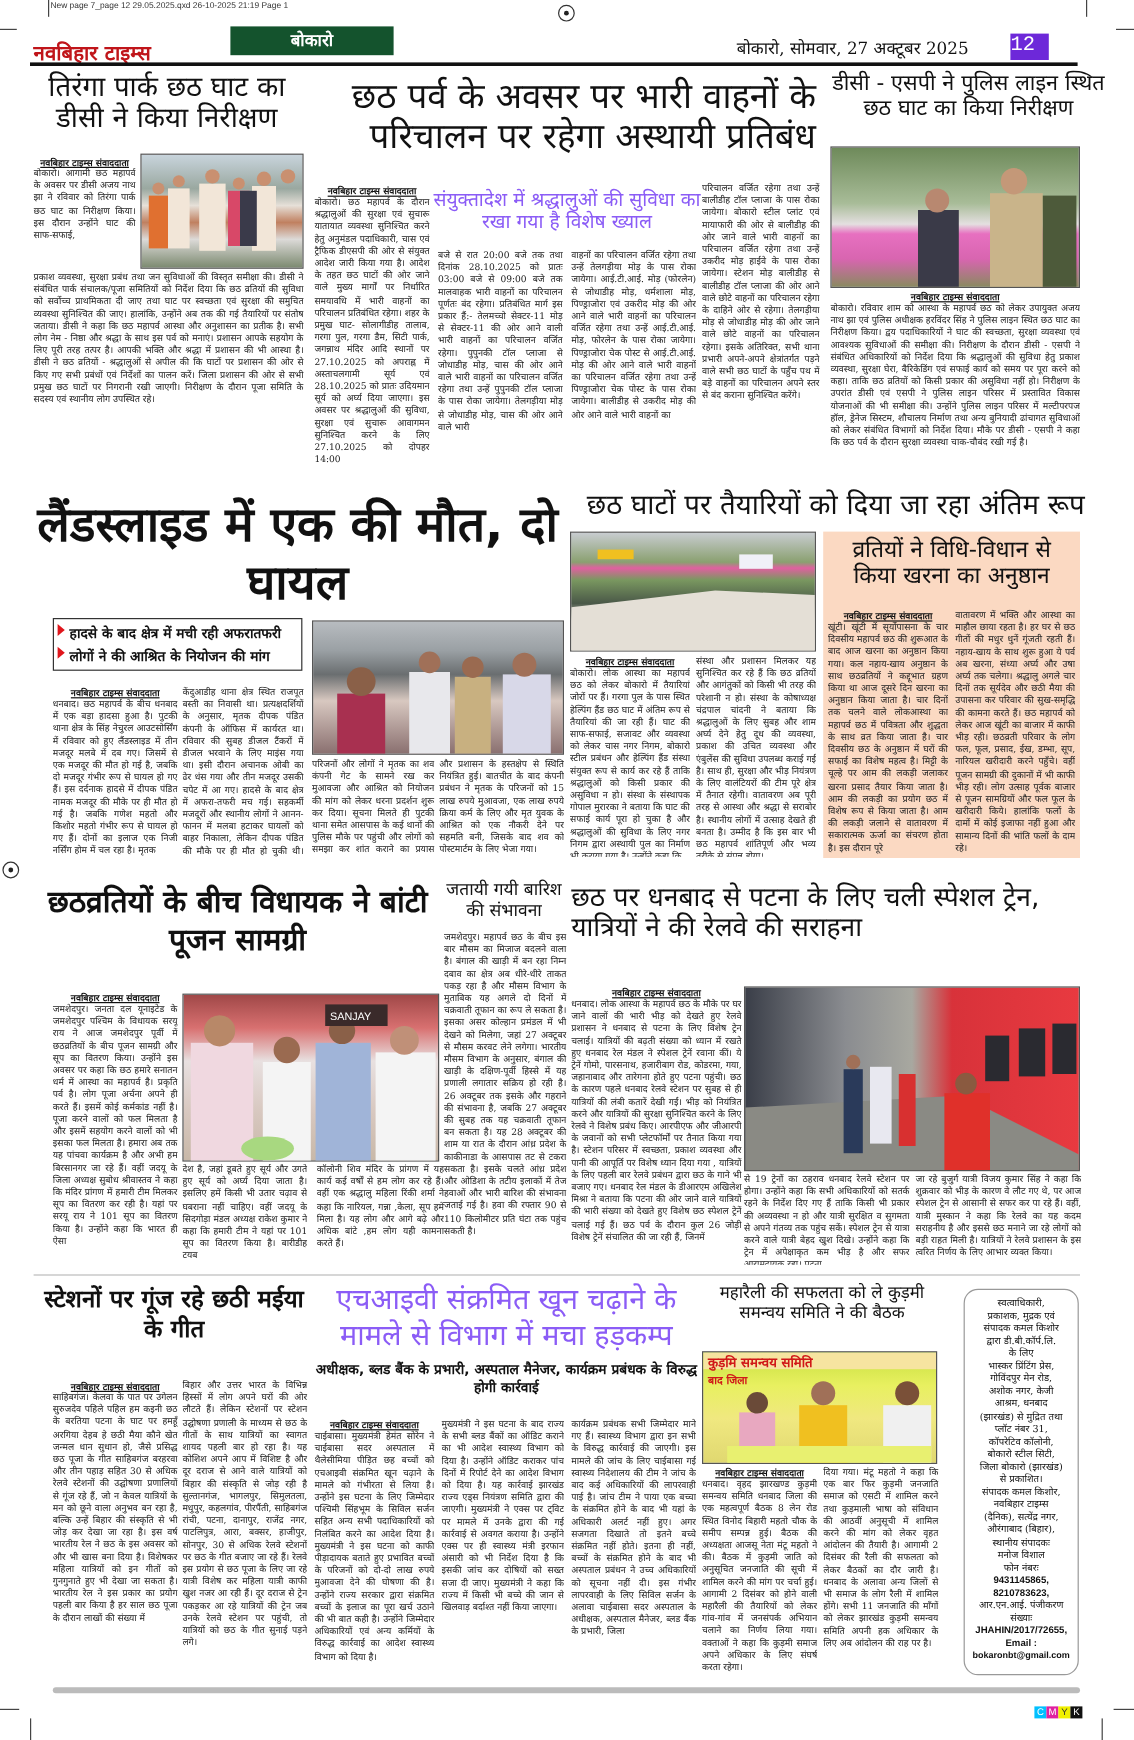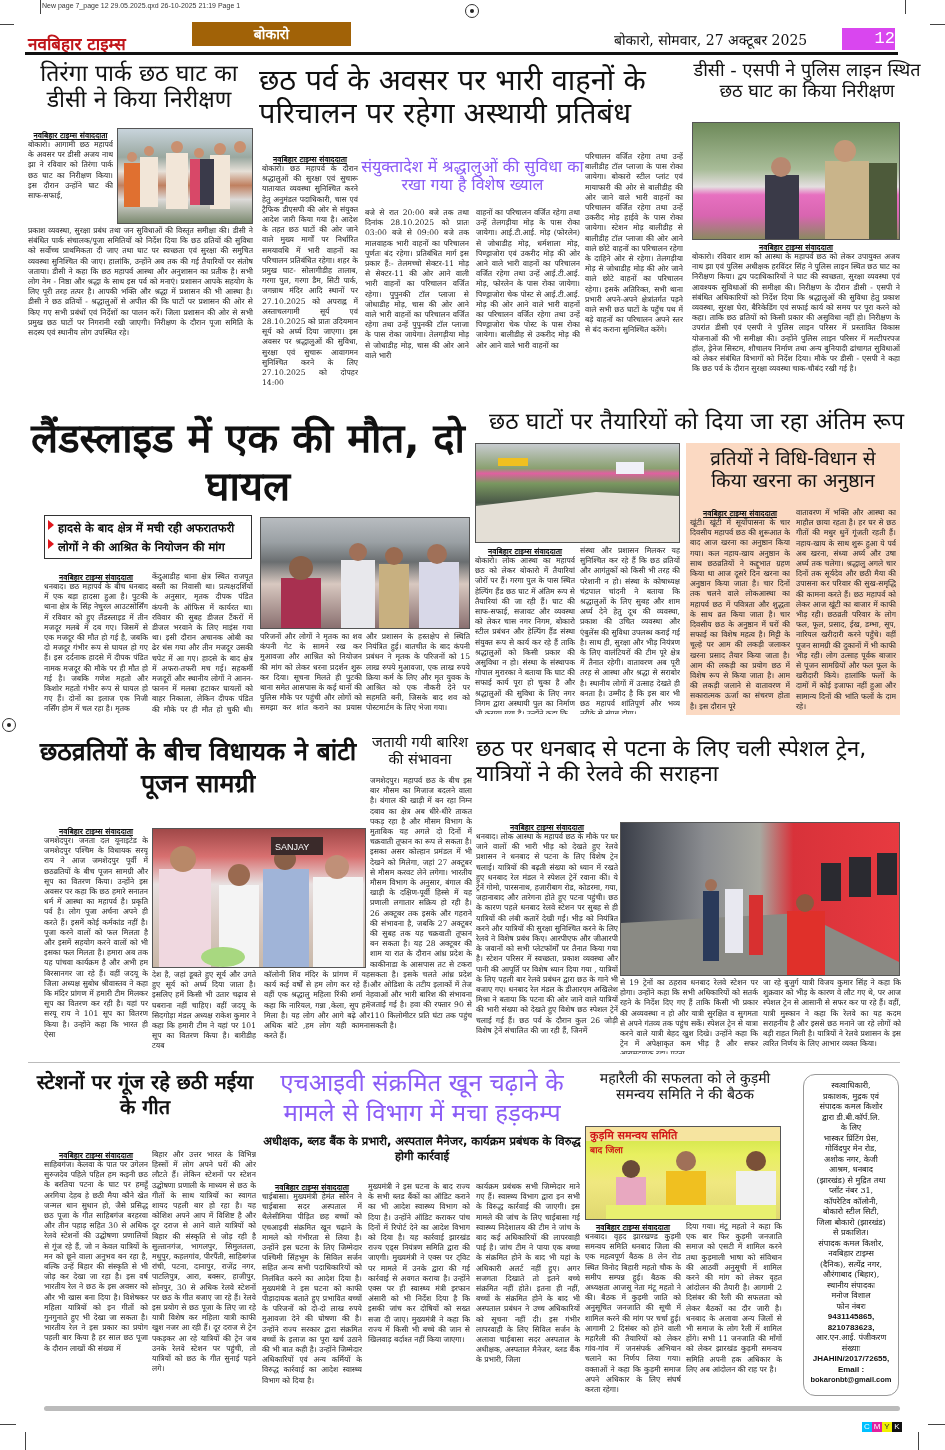--- a/index.html
+++ b/index.html
@@ -4,23 +4,23 @@
 <style>
 *{box-sizing:border-box;margin:0;padding:0}
 html,body{width:945px;height:1450px;background:#fff;overflow:hidden}
 body{position:relative;font-family:"DejaVu Serif","Liberation Serif",serif;color:#111}
 .abs{position:absolute}
 .slug{left:42px;top:2px;font-size:7px;font-family:"Liberation Sans",sans-serif;color:#333}
 .crop{background:#444}
 .reg{width:14px;height:14px;border:1px solid #333;border-radius:50%}
 .reg::after{content:"";position:absolute;left:4px;top:4px;width:4px;height:4px;background:#222;border-radius:50%}
 .masthead-name{left:28px;top:32px;font-size:17px;font-weight:bold;color:#c0151a;font-family:"DejaVu Sans",sans-serif}
-.section-box{left:192px;top:22px;width:159px;height:24px;background:#a16207;color:#fff;font-weight:bold;font-size:14px;text-align:center;line-height:24px;font-family:"DejaVu Sans",sans-serif}
+.section-box{left:192px;top:22px;width:136px;height:24px;background:#14532d;color:#fff;font-weight:bold;font-size:14px;text-align:center;line-height:24px;font-family:"DejaVu Sans",sans-serif}
 .dateline{left:614px;top:30px;font-size:14px;font-family:"DejaVu Serif",serif;color:#111}
-.pageno{left:842px;top:28px;width:53px;height:22px;background:#d946ef;color:#fff;font-size:17px;text-align:right;line-height:22px;font-family:"Liberation Mono",monospace}
+.pageno{left:842px;top:28px;width:32px;height:22px;background:#6d28d9;color:#fff;font-size:17px;text-align:left;line-height:22px;font-family:"Liberation Mono",monospace}
 .topline{left:25px;top:52px;width:873px;height:3px;background:#111}
 .hl{font-family:"DejaVu Sans",sans-serif;line-height:1.15;color:#111;text-align:center}
 .hl-b{font-weight:bold}
 .red{color:#8b5cf6}
 .body{font-size:7.6px;line-height:10.2px;text-align:justify;color:#222;overflow:hidden;font-family:"DejaVu Serif",serif}
 .byline{font-size:7.6px;font-weight:bold;text-decoration:underline;text-align:center;display:block}
 .photo{overflow:hidden;border:1px solid #555}
 .bullet{display:flex;align-items:flex-start;font-size:11.5px;font-weight:bold;font-family:"DejaVu Sans",sans-serif;margin:4px 0}
 .bullet .tri{width:0;height:0;border-top:5px solid transparent;border-bottom:5px solid transparent;border-left:6px solid #e0161c;margin-right:4px}
 .peach{background:#fbd9c2}
@@ -73,21 +73,21 @@
         <circle cx="31" cy="22" r="5"></circle>
         <circle cx="59" cy="18" r="6"></circle>
         <circle cx="81" cy="24" r="5"></circle>
         <circle cx="102" cy="20" r="6"></circle>
         <circle cx="122" cy="18" r="6"></circle>
       </g>
   </svg>
 </div>
 <div class="abs body" style="left:28px;top:226px;width:225px;height:190px">प्रकाश व्यवस्था, सुरक्षा प्रबंध तथा जन सुविधाओं की विस्तृत समीक्षा की। डीसी ने संबंधित पार्क संचालक/पूजा समितियों को निर्देश दिया कि छठ व्रतियों की सुविधा को सर्वोच्च प्राथमिकता दी जाए तथा घाट पर स्वच्छता एवं सुरक्षा की समुचित व्यवस्था सुनिश्चित की जाए। हालांकि, उन्होंने अब तक की गई तैयारियों पर संतोष जताया। डीसी ने कहा कि छठ महापर्व आस्था और अनुशासन का प्रतीक है। सभी लोग नेम - निष्ठा और श्रद्धा के साथ इस पर्व को मनाएं। प्रशासन आपके सहयोग के लिए पूरी तरह तत्पर है। आपकी भक्ति और श्रद्धा में प्रशासन की भी आस्था है। डीसी ने छठ व्रतियों - श्रद्धालुओं से अपील की कि घाटों पर प्रशासन की ओर से किए गए सभी प्रबंधों एवं निर्देशों का पालन करें। जिला प्रशासन की ओर से सभी प्रमुख छठ घाटों पर निगरानी रखी जाएगी। निरीक्षण के दौरान पूजा समिति के सदस्य एवं स्थानीय लोग उपस्थित रहे।</div>
 
-<div class="abs hl" style="left:255px;top:64px;width:425px;font-size:29px;text-align:left;padding-left:4px">छठ पर्व के अवसर पर भारी वाहनों के परिचालन पर रहेगा अस्थायी प्रतिबंध</div>
+<div class="abs hl" style="left:255px;top:64px;width:425px;font-size:29px;text-align:right;padding-left:4px">छठ पर्व के अवसर पर भारी वाहनों के परिचालन पर रहेगा अस्थायी प्रतिबंध</div>
 <div class="abs" style="left:262px;top:154px;width:96px">
   <span class="byline">नवबिहार टाइम्स संवाददाता</span>
   <div class="body" style="height:250px">बोकारो। छठ महापर्व के दौरान श्रद्धालुओं की सुरक्षा एवं सुचारू यातायात व्यवस्था सुनिश्चित करने हेतु अनुमंडल पदाधिकारी, चास एवं ट्रैफिक डीएसपी की ओर से संयुक्त आदेश जारी किया गया है। आदेश के तहत छठ घाटों की ओर जाने वाले मुख्य मार्गों पर निर्धारित समयावधि में भारी वाहनों का परिचालन प्रतिबंधित रहेगा। शहर के प्रमुख घाट- सोलागीडीह तालाब, गरगा पुल, गरगा डैम, सिटी पार्क, जगन्नाथ मंदिर आदि स्थानों पर 27.10.2025 को अपराह्न में अस्ताचलगामी सूर्य एवं 28.10.2025 को प्रातः उदियमान सूर्य को अर्घ्य दिया जाएगा। इस अवसर पर श्रद्धालुओं की सुविधा, सुरक्षा एवं सुचारू आवागमन सुनिश्चित करने के लिए 27.10.2025 को दोपहर 14:00</div>
 </div>
 <div class="abs hl red" style="left:360px;top:158px;width:225px;font-size:16px">संयुक्तादेश में श्रद्धालुओं की सुविधा का रखा गया है विशेष ख्याल</div>
 <div class="abs body" style="left:365px;top:208px;width:104px;height:196px">बजे से रात 20:00 बजे तक तथा दिनांक 28.10.2025 को प्रातः 03:00 बजे से 09:00 बजे तक मालवाहक भारी वाहनों का परिचालन पूर्णतः बंद रहेगा। प्रतिबंधित मार्ग इस प्रकार हैं:- तेलमच्चो सेक्टर-11 मोड़ से सेक्टर-11 की ओर आने वाली भारी वाहनों का परिचालन वर्जित रहेगा। पुपुनकी टॉल प्लाजा से जोधाडीह मोड़, चास की ओर आने वाले भारी वाहनों का परिचालन वर्जित रहेगा तथा उन्हें पुपुनकी टॉल प्लाजा के पास रोका जायेगा। तेलगड़ीया मोड़ से जोधाडीह मोड़, चास की ओर आने वाले भारी</div>
 <div class="abs body" style="left:476px;top:208px;width:104px;height:196px">वाहनों का परिचालन वर्जित रहेगा तथा उन्हें तेलगड़ीया मोड़ के पास रोका जायेगा। आई.टी.आई. मोड़ (फोरलेन) से जोधाडीह मोड़, धर्मशाला मोड़, पिण्ड्राजोरा एवं उकरीद मोड़ की ओर आने वाले भारी वाहनों का परिचालन वर्जित रहेगा तथा उन्हें आई.टी.आई. मोड़, फोरलेन के पास रोका जायेगा। पिण्ड्राजोरा चेक पोस्ट से आई.टी.आई. मोड़ की ओर आने वाले भारी वाहनों का परिचालन वर्जित रहेगा तथा उन्हें पिण्ड्राजोरा चेक पोस्ट के पास रोका जायेगा। बालीडीह से उकरीद मोड़ की ओर आने वाले भारी वाहनों का</div>
 <div class="abs body" style="left:585px;top:152px;width:98px;height:252px">परिचालन वर्जित रहेगा तथा उन्हें बालीडीह टॉल प्लाजा के पास रोका जायेगा। बोकारो स्टील प्लांट एवं मायाफारी की ओर से बालीडीह की ओर जाने वाले भारी वाहनों का परिचालन वर्जित रहेगा तथा उन्हें उकरीद मोड़ हाईवे के पास रोका जायेगा। स्टेशन मोड़ बालीडीह से बालीडीह टॉल प्लाजा की ओर आने वाले छोटे वाहनों का परिचालन रहेगा के दाहिने ओर से रहेगा। तेलगड़ीया मोड़ से जोधाडीह मोड़ की ओर जाने वाले छोटे वाहनों का परिचालन रहेगा। इसके अतिरिक्त, सभी थाना प्रभारी अपने-अपने क्षेत्रांतर्गत पड़ने वाले सभी छठ घाटों के पहुँच पथ में बड़े वाहनों का परिचालन अपने स्तर से बंद कराना सुनिश्चित करेंगे।</div>
 
 <div class="abs hl" style="left:692px;top:60px;width:230px;font-size:18px">डीसी - एसपी ने पुलिस लाइन स्थित छठ घाट का किया निरीक्षण</div>

